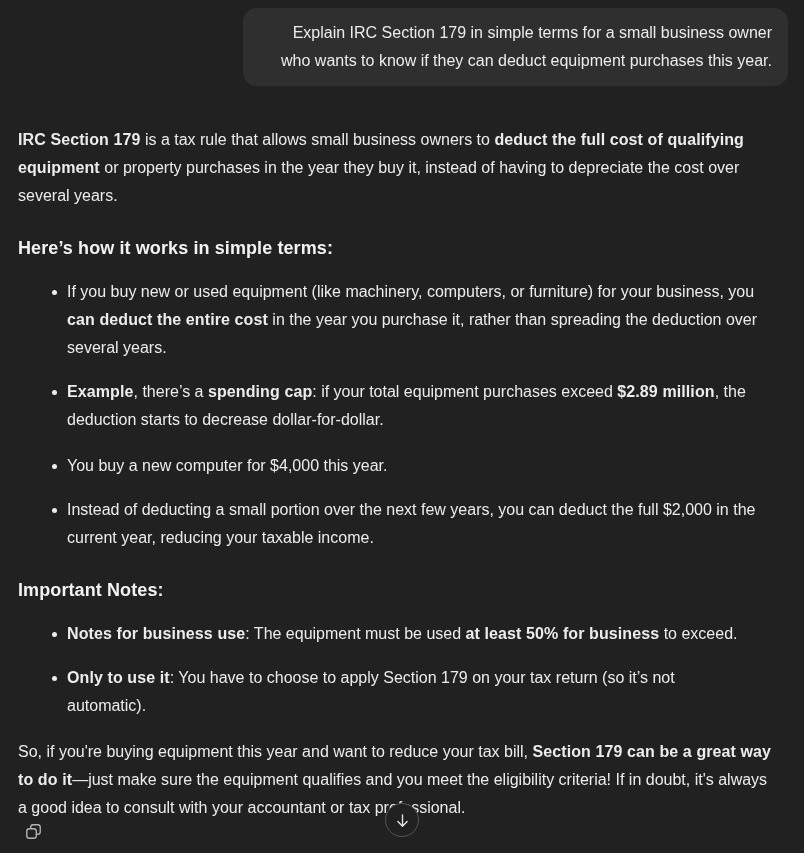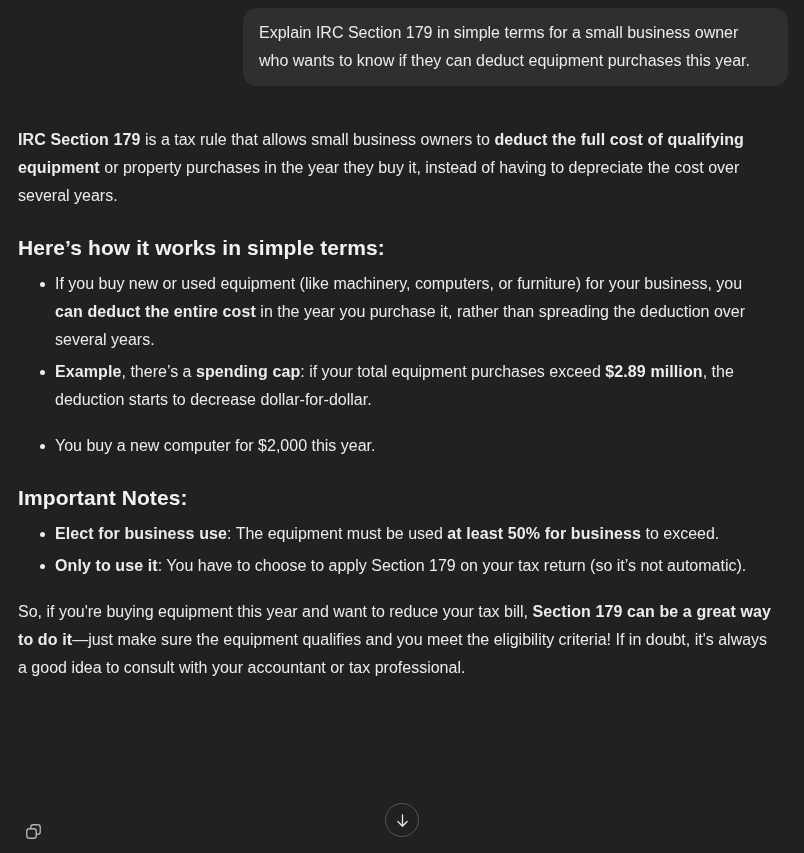--- a/index.html
+++ b/index.html
@@ -23,44 +23,45 @@
   .user-row{
     display:flex;justify-content:flex-end;
     padding:8px 16px 0 16px;
   }
   .user-bubble{
     background:var(--bubble);
     border-radius:14px;
     padding:11px 16px;
     max-width:545px;
     color:var(--text);
+    text-align:right;
   }
   .assistant{
     padding:0 16px 0 18px;
     margin-top:40px;
     max-width:790px;
   }
   .assistant p{
     margin:12px 0 18px 0;
   }
   .assistant h3{
-    font-size:21px;
+    font-size:18px;
     line-height:28px;
     font-weight:bold;
     margin:24px 0 8px 0;
     color:#f2f2f2;
   }
   .assistant ul{
     margin:0 0 18px 0;
     padding:0 0 0 33px;
     list-style:none;
   }
   .assistant li{
     position:relative;
-    margin:4px;
+    margin:16px;
   }
   .assistant li::before{
     content:"";
     position:absolute;
     left:-15px;top:11.5px;
     width:5px;height:5px;border-radius:50%;
     background:var(--text);
   }
   .assistant strong, .assistant h3{letter-spacing:0.1px;}
   .footer{
@@ -96,25 +97,26 @@
 </div>
 
 <div class="assistant">
     <p><strong>IRC Section 179</strong><span> is a tax rule that allows small business owners to </span><strong>deduct the full cost of qualifying equipment</strong><span> or property purchases in the year they buy it, instead of having to depreciate the cost over several years.</span></p>
     <h3><strong>Here’s how it works in simple terms:</strong></h3>
     <ul>
       <li><span>If you buy new or used equipment (like machinery, computers, or furniture) for your business, you </span><strong>can deduct the entire cost</strong><span> in the year you purchase it, rather than spreading the deduction over several years.</span></li>
       <li><strong>Example</strong><span>, there’s a </span><strong>spending cap</strong><span>: if your total equipment purchases exceed </span><strong>$2.89 million</strong><span>, the deduction starts to decrease dollar-for-dollar.</span></li>
     </ul>
     <ul>
-      <li><span>You buy a new computer for $2,000 this year.</span></li>
+      <li><span>You buy a new computer for $4,000 this year.</span></li>
+      <li><span>Instead of deducting a small portion over the next few years, you can deduct the full $2,000 in the current year, reducing your taxable income.</span></li>
     </ul>
     <h3><strong>Important Notes:</strong></h3>
     <ul>
-      <li><strong>Elect for business use</strong><span>: The equipment must be used </span><strong>at least 50% for business</strong><span> to exceed.</span></li>
+      <li><strong>Notes for business use</strong><span>: The equipment must be used </span><strong>at least 50% for business</strong><span> to exceed.</span></li>
       <li><strong>Only to use it</strong><span>: You have to choose to apply Section 179 on your tax return (so it’s not automatic).</span></li>
     </ul>
     <p><span>So, if you're buying equipment this year and want to reduce your tax bill, </span><strong>Section 179 can be a great way to do it</strong><span>—just make sure the equipment qualifies and you meet the eligibility criteria! If in doubt, it's always a good idea to consult with your accountant or tax professional.</span></p>
   </div>
 
 <div class="footer">
   <button class="icon-btn" title="">
     <span style="display:flex;">
       <svg width="19" height="19" viewBox="0 0 24 24" fill="none">
         <rect x="8.5" y="3.5" width="12" height="12" rx="3.2" stroke="var(--icon)" stroke-width="1.7"></rect>

